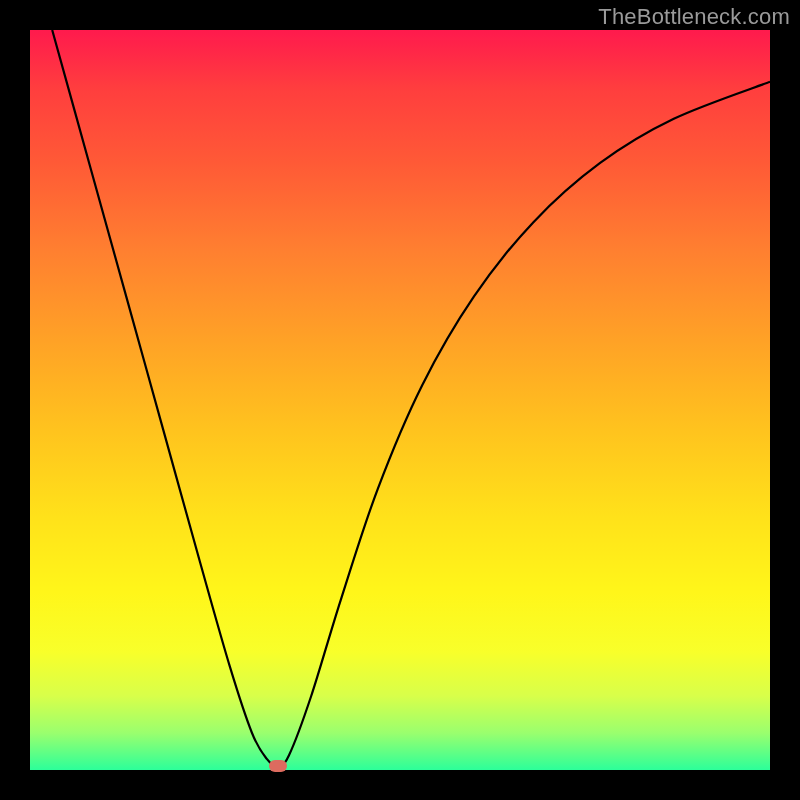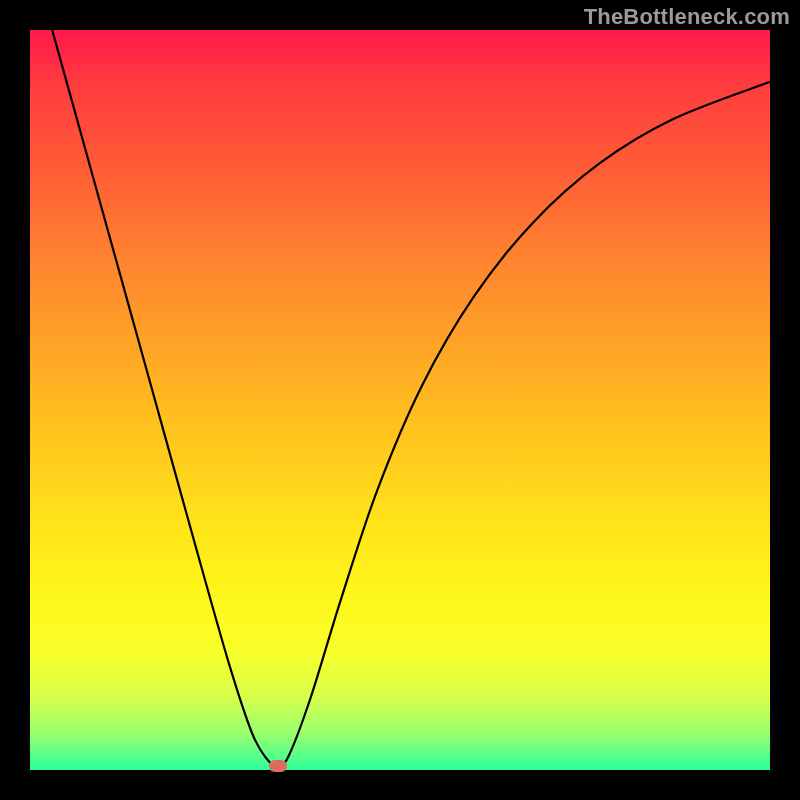--- a/index.html
+++ b/index.html
@@ -53,21 +53,21 @@
     background: #dd6b5f;
     border-radius: 6px;
     transform: translate(-50%, -50%);
   }
   .watermark {
     position: absolute;
     top: 4px;
     right: 10px;
     color: #9a9a9a;
     font-size: 22px;
-    font-weight: 700;
+    font-weight: 400;
     letter-spacing: 0.2px;
     user-select: none;
     margin-left: 20px;
   }
 </style>
 </head>
 <body>
 
 <div class="frame">
 

